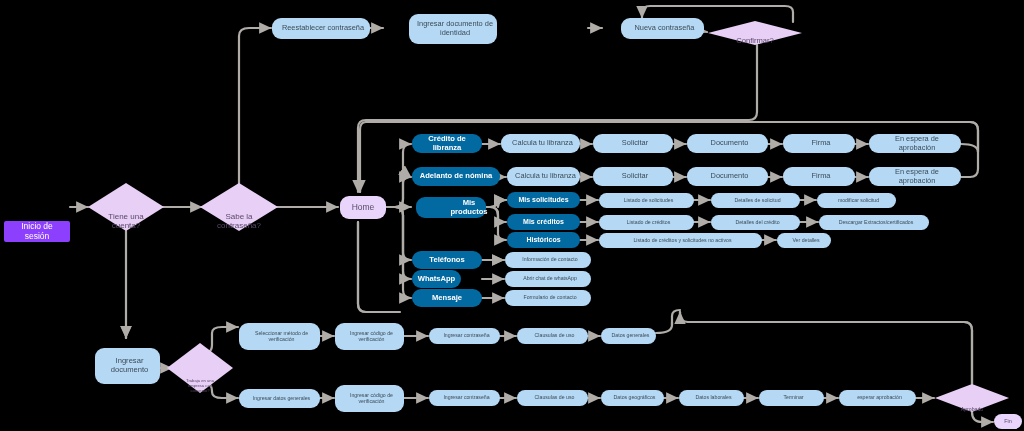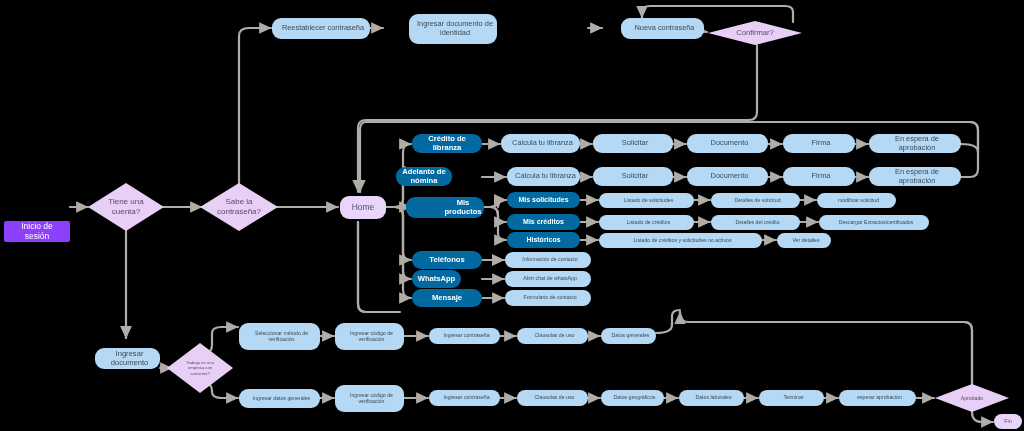--- a/index.html
+++ b/index.html
@@ -10,21 +10,21 @@
         text-align:center;line-height:1.15;border-radius:9px;padding:2px 4px;}
   .n-start{background:#8c3ffc;color:#ffffff;border-radius:2px;font-size:8.5px;}
   .n-decision{background:#e8cff5;color:#5a4a6a;font-size:8px;border-radius:0;}
   .n-home{background:#e9d5fb;color:#5a4a6a;font-size:8.5px;border-radius:9px;}
   .n-blue{background:#0369a1;color:#ffffff;font-size:7.6px;font-weight:700;border-radius:9px;}
   .n-lblue{background:#b5d9f5;color:#3b4a57;font-size:7.4px;border-radius:9px;padding-left:8px;}
   .n-lblue.big{font-size:7.6px;}
   .n-tiny{font-size:5.2px;}
   .n-xtiny{font-size:4.2px;line-height:1.3;}
   .n-fin{background:#e9d5fb;color:#5a4a6a;font-size:5.5px;border-radius:9px;}
-  .diamond-wrap{position:absolute;display:flex;align-items:center;justify-content:center;}
+  .diamond-wrap{position:absolute;display:flex;align-items:flex-end;justify-content:center;}
   .diamond-shape{position:absolute;left:0;top:0;width:100%;height:100%;
         background:#e8cff5;clip-path:polygon(50% 0,100% 50%,50% 100%,0 50%);}
   .diamond-lbl{position:relative;z-index:2;text-align:center;color:#5a4a6a;line-height:1.2;}
 </style>
 </head>
 <body>
 
 <div id="stage">
 
   <svg class="edges" viewBox="0 0 1024 431">
@@ -168,24 +168,24 @@
     <div class="diamond-lbl" style="font-size:7.6px;">Confirmar?</div>
   </div>
 
   <div class="node n-home" style="left:340px;top:196px;width:46px;height:23px;">
     <span>Home</span>
   </div>
 
   <div class="node n-blue" style="left:412px;top:134px;width:70px;height:19px;">
     <span>Crédito de libranza</span>
   </div>
-  <div class="node n-blue" style="left:396px;top:167px;width:56px;height:19px;">
+  <div class="node n-blue" style="left:412px;top:167px;width:88px;height:19px;">
     <span>Adelanto de nómina</span>
   </div>
-  <div class="node n-blue" style="left:406px;top:197px;width:78px;height:21px;padding-left:40px;">
+  <div class="node n-blue" style="left:416px;top:197px;width:70px;height:21px;padding-left:40px;">
     <span>Mis productos</span>
   </div>
   <div class="node n-blue" style="left:412px;top:251px;width:70px;height:18px;justify-content:center;">
     <span>Teléfonos</span>
   </div>
   <div class="node n-blue" style="left:412px;top:270px;width:49px;height:18px;">
     <span>WhatsApp</span>
   </div>
   <div class="node n-blue" style="left:412px;top:289px;width:70px;height:18px;">
     <span>Mensaje</span>
@@ -263,21 +263,21 @@
   <div class="node n-lblue n-tiny" style="left:505px;top:252px;width:86px;height:16px;">
     <span>Información de contacto</span>
   </div>
   <div class="node n-lblue n-tiny" style="left:505px;top:271px;width:86px;height:16px;">
     <span>Abrir chat de whatsApp</span>
   </div>
   <div class="node n-lblue n-tiny" style="left:505px;top:290px;width:86px;height:16px;">
     <span>Formulario de contacto</span>
   </div>
 
-  <div class="node n-lblue big" style="left:95px;top:348px;width:65px;height:21px;">
+  <div class="node n-lblue big" style="left:95px;top:348px;width:65px;height:36px;">
     <span>Ingresar documento</span>
   </div>
 
   <div class="diamond-wrap" style="left:167px;top:343px;width:66px;height:50px;">
     <div class="diamond-shape"></div>
     <div class="diamond-lbl n-xtiny" style="width:44px;">Trabaja en una empresa con convenio?</div>
   </div>
 
   <div class="node n-lblue n-tiny" style="left:239px;top:323px;width:81px;height:27px;">
     <span>Seleccionar método de verificación</span>

